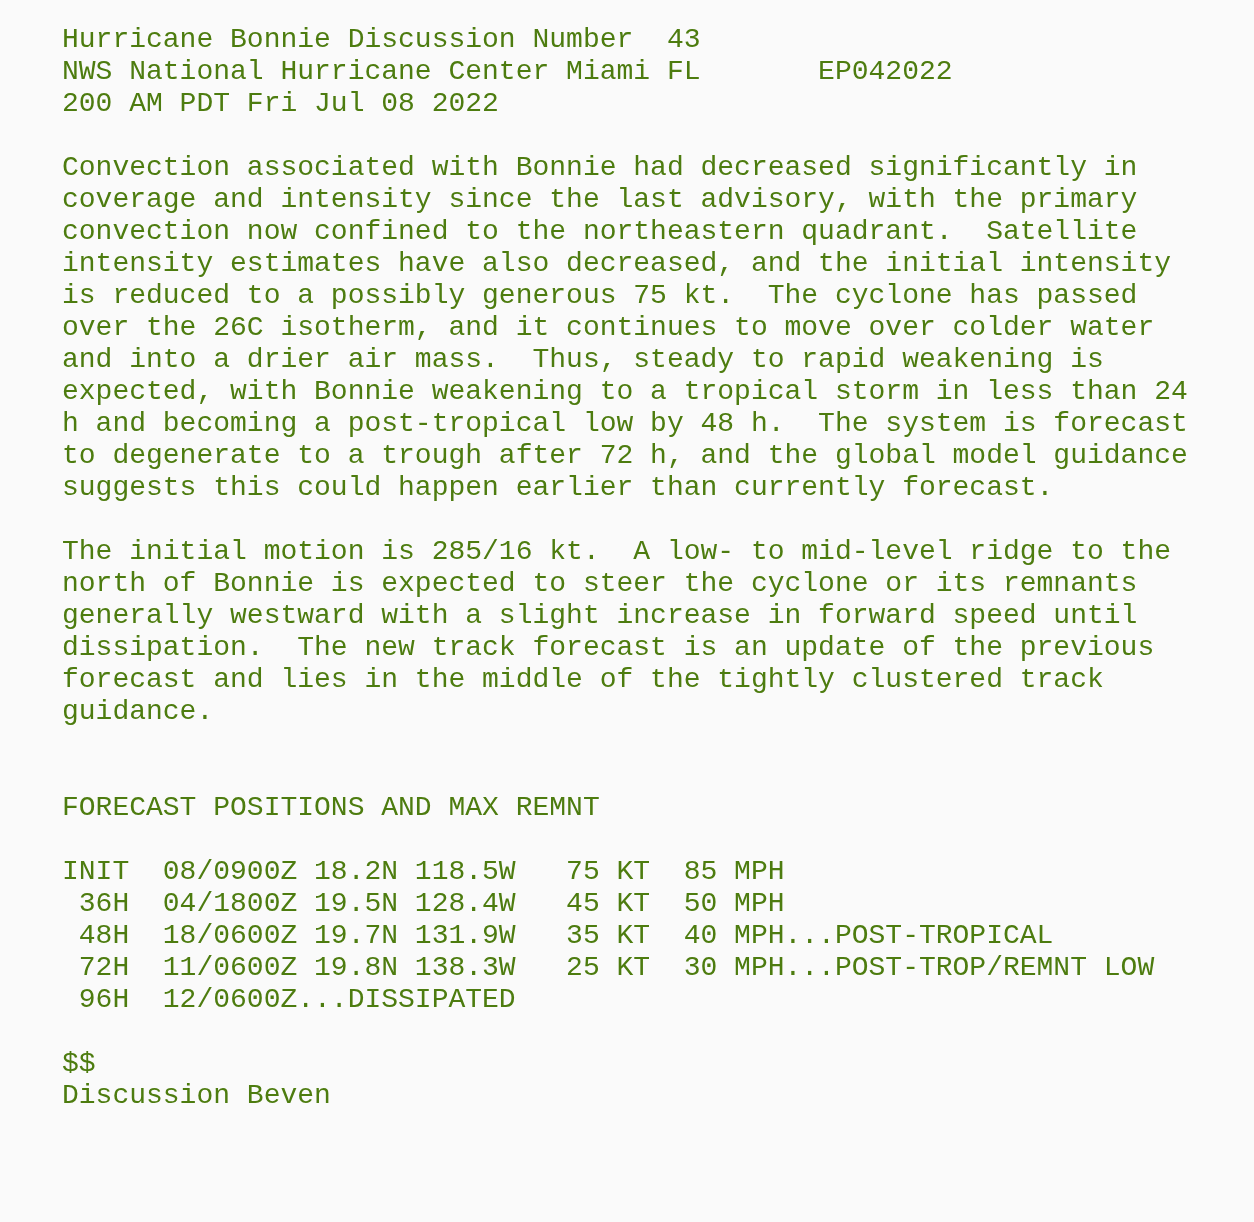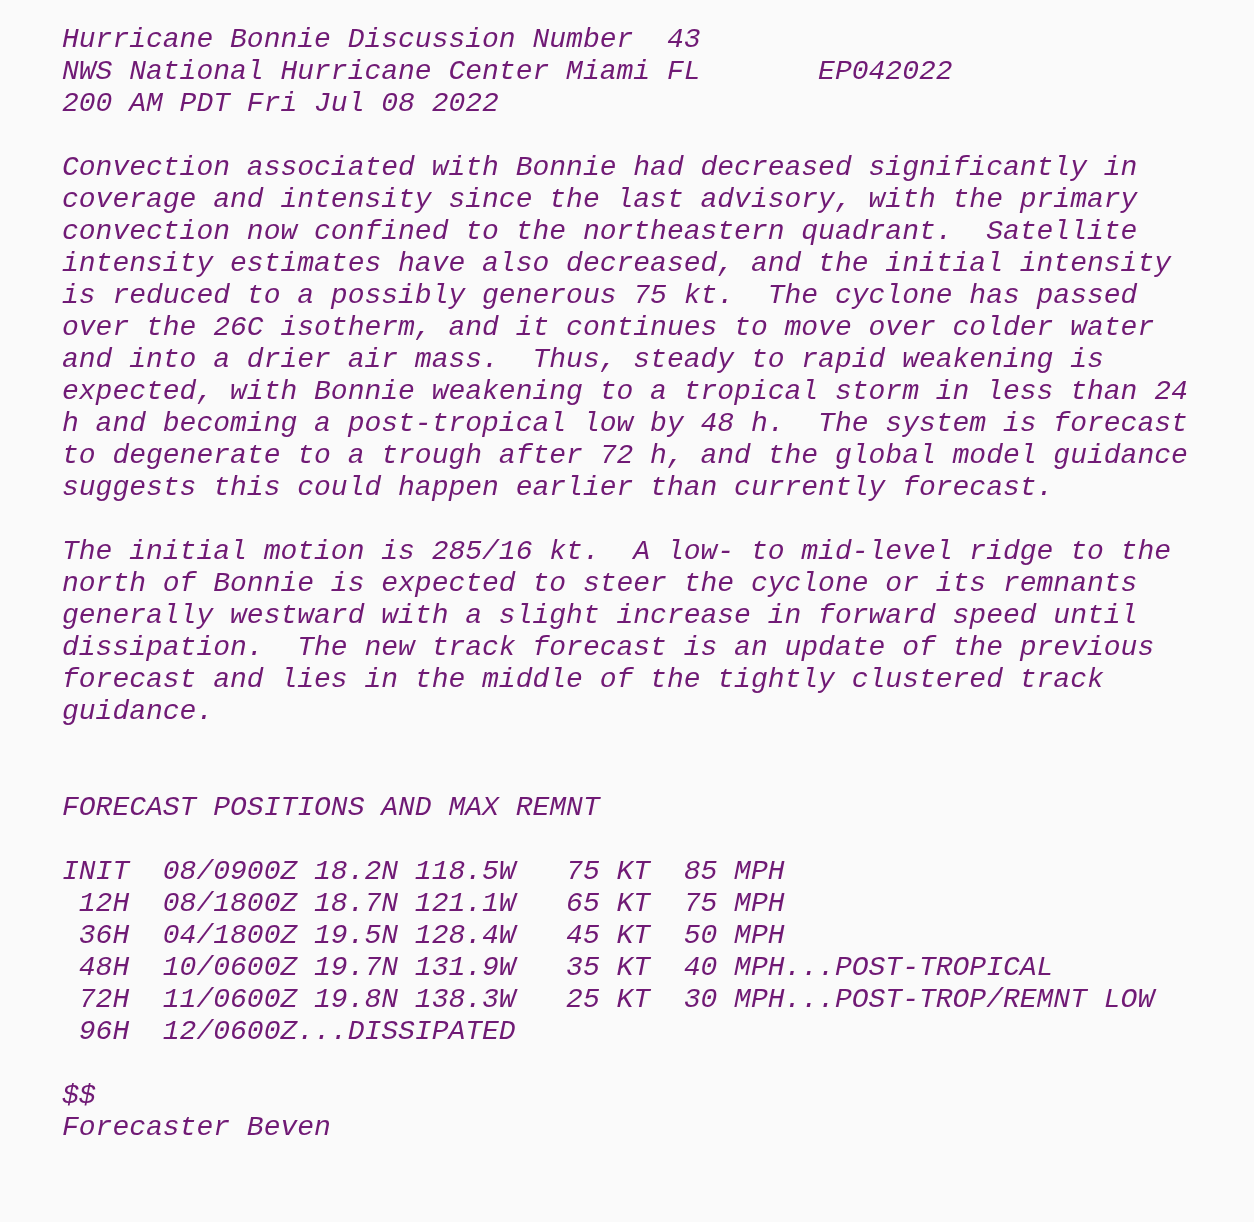--- a/index.html
+++ b/index.html
@@ -28,21 +28,21 @@
     font-size: inherit;
     line-height: inherit;
     margin: 0;
   }
   .spacer-1 { height: 32px; }
   .spacer-2 { height: 64px; }
 </style>
 </head>
 <body style="background: rgb(250, 250, 250);">
 
-<div class="page" style="color: #701a75; font-style: italic;">
+<div class="page" style="color: #4d7c0f;">
 
   <div>
     <div class="line">Hurricane Bonnie Discussion Number  43</div>
     <div class="line">NWS National Hurricane Center Miami FL       EP042022</div>
     <div class="line">200 AM PDT Fri Jul 08 2022</div>
   </div>
 
   <div class="spacer-1"></div>
 
   <div class="para">Convection associated with Bonnie had decreased significantly in
@@ -67,27 +67,26 @@
 guidance.</div>
 
   <div class="spacer-2"></div>
 
   <div class="line">FORECAST POSITIONS AND MAX REMNT</div>
 
   <div class="spacer-1"></div>
 
   <div>
     <div class="line">INIT  08/0900Z 18.2N 118.5W   75 KT  85 MPH</div>
-    <div class="line"> 12H  08/1800Z 18.7N 121.1W   65 KT  75 MPH</div>
     <div class="line"> 36H  04/1800Z 19.5N 128.4W   45 KT  50 MPH</div>
-    <div class="line"> 48H  10/0600Z 19.7N 131.9W   35 KT  40 MPH...POST-TROPICAL</div>
+    <div class="line"> 48H  18/0600Z 19.7N 131.9W   35 KT  40 MPH...POST-TROPICAL</div>
     <div class="line"> 72H  11/0600Z 19.8N 138.3W   25 KT  30 MPH...POST-TROP/REMNT LOW</div>
     <div class="line"> 96H  12/0600Z...DISSIPATED</div>
   </div>
 
   <div class="spacer-1"></div>
 
   <div>
     <div class="line">$$</div>
-    <div class="line">Forecaster Beven</div>
+    <div class="line">Discussion Beven</div>
   </div>
 
 </div>
 
 </body></html>

